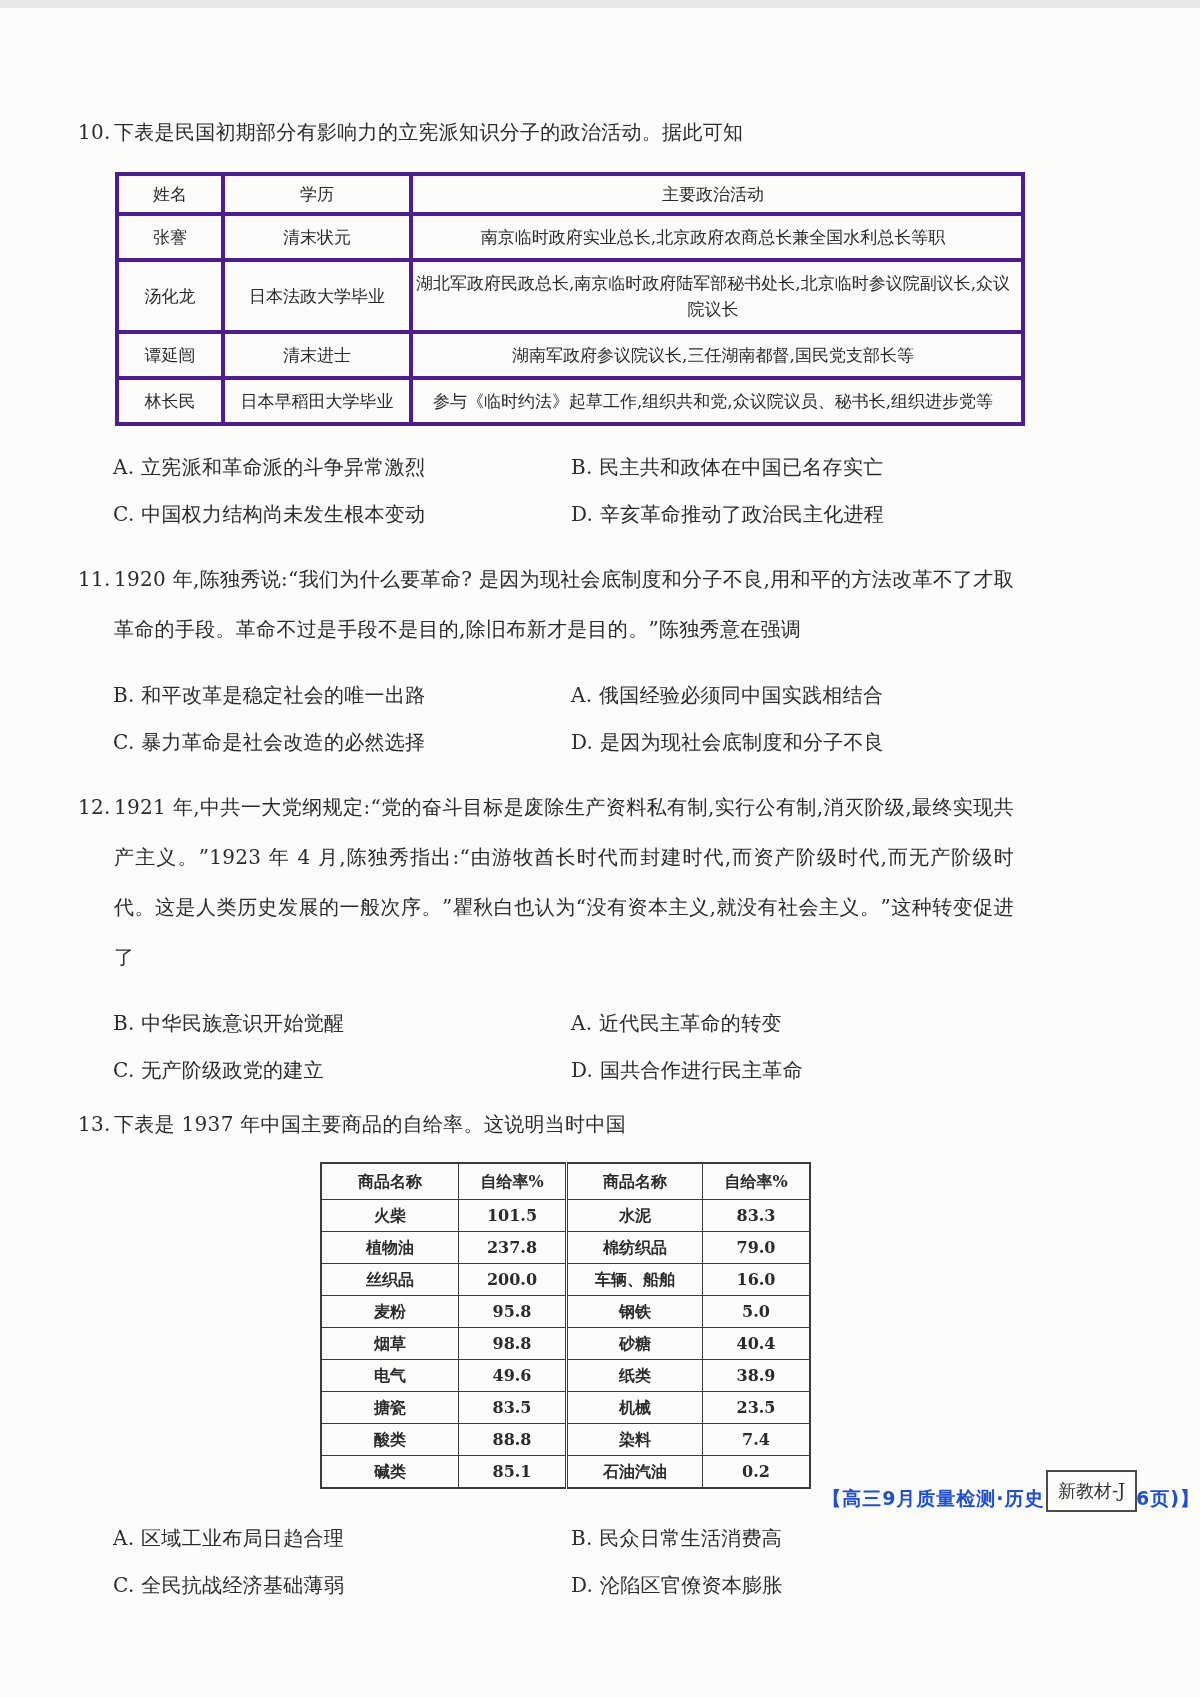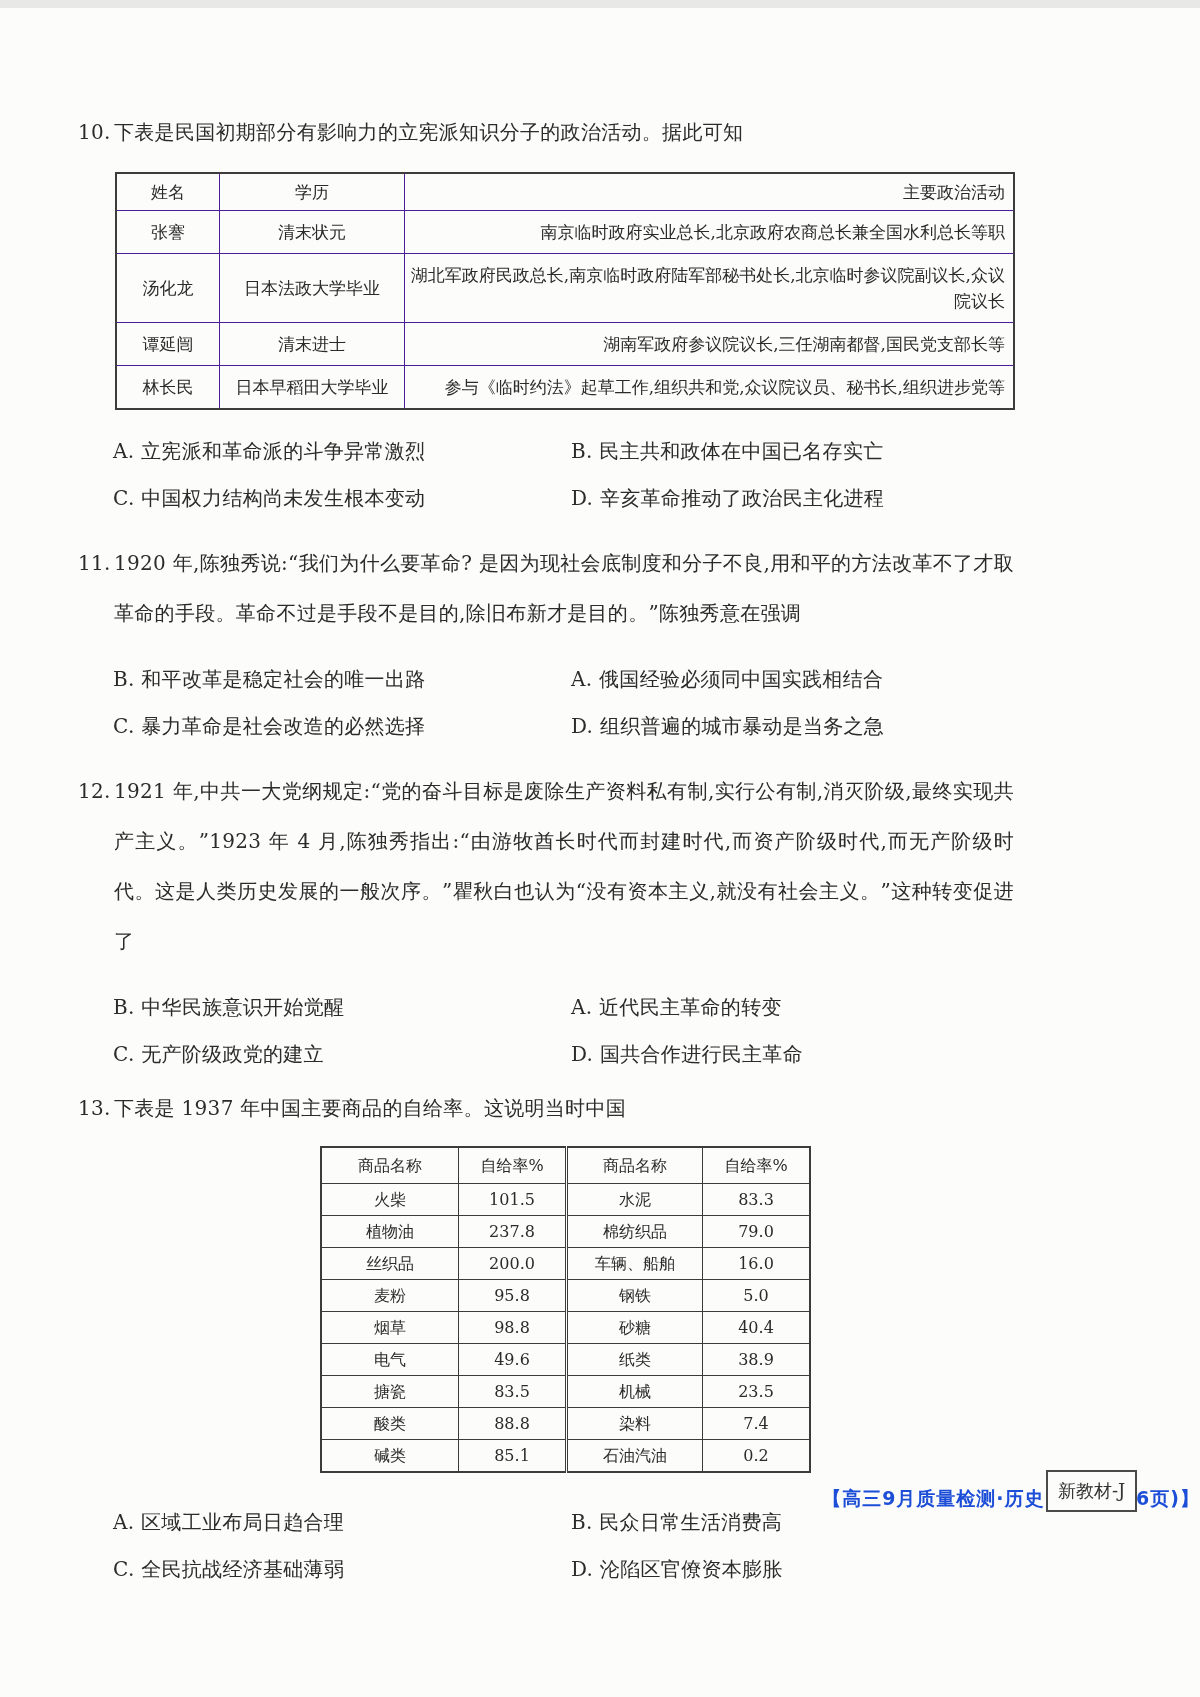--- a/index.html
+++ b/index.html
@@ -30,30 +30,30 @@
   
   table { border-collapse:collapse; }
   .t1 {
     margin:26px 0 0 37px;
     width:878px;
     font-size:17px;
     table-layout:fixed;
     border:2px solid #3c3c3c;
   }
   .t1 th, .t1 td {
-    border:1px solid #4c1d95;
+    border:4px solid #4c1d95;
     padding:8px 8px;
     line-height:26px;
     font-weight:normal;
     text-align:center;
     vertical-align:middle;
   }
   .t1 .c-name { width:86px; }
   .t1 .c-deg  { width:168px; }
-  .t1 .c-act  { width:600px; text-align:right; padding-left:0; }
+  .t1 .c-act  { width:600px; text-align:center; padding-left:0; }
   .t1 thead th { height:20px; padding:5px 8px; }
 
   
   .opts {
     margin:18px 0 0 35px;
     display:grid;
     grid-template-columns:458px auto;
     font-size:20px;
     letter-spacing:0.3px;
   }
@@ -64,21 +64,21 @@
     margin:24px 0 0 242px;
     width:456px;
     font-size:16px;
     table-layout:fixed;
     border:2px solid #3c3c3c;
   }
   .t2 th, .t2 td {
     border:1px solid #3c3c3c;
     padding:7px 4px;
     line-height:17px;
-    font-weight:normal;
+    font-weight:bold;
     text-align:center;
     vertical-align:middle;
   }
   .t2 th { padding:9px 4px; }
   .t2 .mid { border-left:3px double #3c3c3c; }
   .t2 .c1 { width:128px; } .t2 .c2 { width:98px; }
   .t2 .c3 { width:126px; } .t2 .c4 { width:98px; }
 
   .sp { height:16px; }
 
@@ -152,21 +152,21 @@
     </section>
 
     <div class="sp"></div>
 
     <section>
       <p class="stem multiline"><span class="qnum">11.</span><span>1920 年,陈独秀说:“我们为什么要革命? 是因为现社会底制度和分子不良,用和平的方法改革不了才取革命的手段。革命不过是手段不是目的,除旧布新才是目的。”陈独秀意在强调</span></p>
       <div class="opts">
         <div class="opt">B. 和平改革是稳定社会的唯一出路</div>
         <div class="opt">A. 俄国经验必须同中国实践相结合</div>
         <div class="opt">C. 暴力革命是社会改造的必然选择</div>
-        <div class="opt">D. 组织普遍的城市暴动是当务之急</div>
+        <div class="opt">D. 是因为现社会底制度和分子不良</div>
       </div>
     </section>
 
     <div class="sp"></div>
 
     <section>
       <p class="stem multiline"><span class="qnum">12.</span><span>1921 年,中共一大党纲规定:“党的奋斗目标是废除生产资料私有制,实行公有制,消灭阶级,最终实现共产主义。”1923 年 4 月,陈独秀指出:“由游牧酋长时代而封建时代,而资产阶级时代,而无产阶级时代。这是人类历史发展的一般次序。”瞿秋白也认为“没有资本主义,就没有社会主义。”这种转变促进了</span></p>
       <div class="opts">
         <div class="opt">B. 中华民族意识开始觉醒</div>
         <div class="opt">A. 近代民主革命的转变</div>

